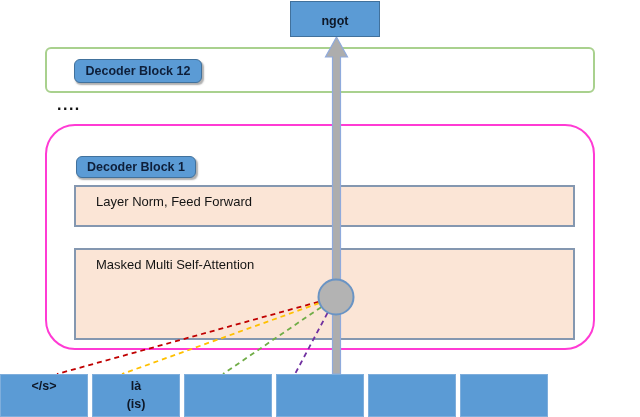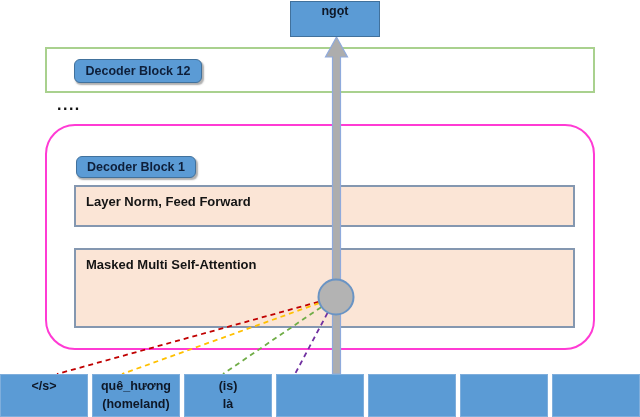--- a/index.html
+++ b/index.html
@@ -5,26 +5,26 @@
   html,body{margin:0;padding:0;background:#fff;}
   .stage{
     position:relative;width:640px;height:417px;background:#fff;
     font-family:"Liberation Sans",sans-serif;overflow:hidden;
   }
   
   .output-token{
     position:absolute;left:290px;top:1px;width:90px;height:36px;
     background:#5B9BD5;border:1.5px solid #41719C;box-sizing:border-box;
     color:#0e1726;text-align:center;font-size:12.5px;font-weight:700;line-height:16px;
-    padding-top:1px;
+    padding-top:11px;
   }
   
   .green-container{
     position:absolute;left:45px;top:47px;width:550px;height:46px;
-    border:2px solid #A9D18E;border-radius:0;box-sizing:border-box;background:#fff;
+    border:2px solid #A9D18E;border-radius:6px;box-sizing:border-box;background:#fff;
   }
   .magenta-container{
     position:absolute;left:45px;top:124px;width:550px;height:226px;
     border:2px solid #FF3BD4;border-radius:30px;box-sizing:border-box;background:#fff;
   }
   
   .block-btn{
     position:absolute;background:#5B9BD5;border:1px solid #41719C;border-radius:6px;
     box-shadow:1.5px 2px 1.5px rgba(110,110,110,.55);
     color:#0e1f3a;font-size:12.5px;font-weight:700;
@@ -34,25 +34,25 @@
   .btn1{left:29px;top:30px;width:120px;height:22px;}
   
   .dots{
     position:absolute;left:57px;top:96px;color:#111;
     font-size:16px;font-weight:900;letter-spacing:1.5px;
   }
   
   .inner-box{
     position:absolute;left:27px;width:501px;background:#FBE5D6;
     border:2px solid #8497B0;box-sizing:border-box;
-    color:#141414;font-size:13px;font-weight:700;
-    padding:7px 0 0 10px;
+    color:#141414;font-size:13px;font-weight:400;
+    padding:7px 0 0 20px;
   }
   .ln-box{top:59px;height:42px;}
-  .attn-box{top:122px;height:80px;}
+  .attn-box{top:122px;height:92px;}
   
   .overlay{
     position:absolute;left:0;top:0;width:640px;height:417px;pointer-events:none;
   }
   
   .token-row{
     position:absolute;left:0;top:374px;width:640px;height:43px;
     display:grid;grid-template-columns:repeat(7,1fr);gap:4px;background:#fff;
   }
   .token-cell{
@@ -94,26 +94,22 @@
   <div class="output-token">
     <div>ngọt</div>
   </div>
 
   <div class="token-row">
     <div class="token-cell">
       <div>&lt;/s&gt;</div>
       <div></div>
     </div>
     <div class="token-cell">
-      <div>quê_hương</div>
-      <div>(homeland)</div>
-    </div>
-    <div class="token-cell">
+      <div>là</div>
       <div>(is)</div>
-      <div>là</div>
     </div>
     <div class="token-cell">
     </div>
     <div class="token-cell">
       <div></div>
       <div></div>
     </div>
     <div class="token-cell">
       <div></div>
       <div></div>

